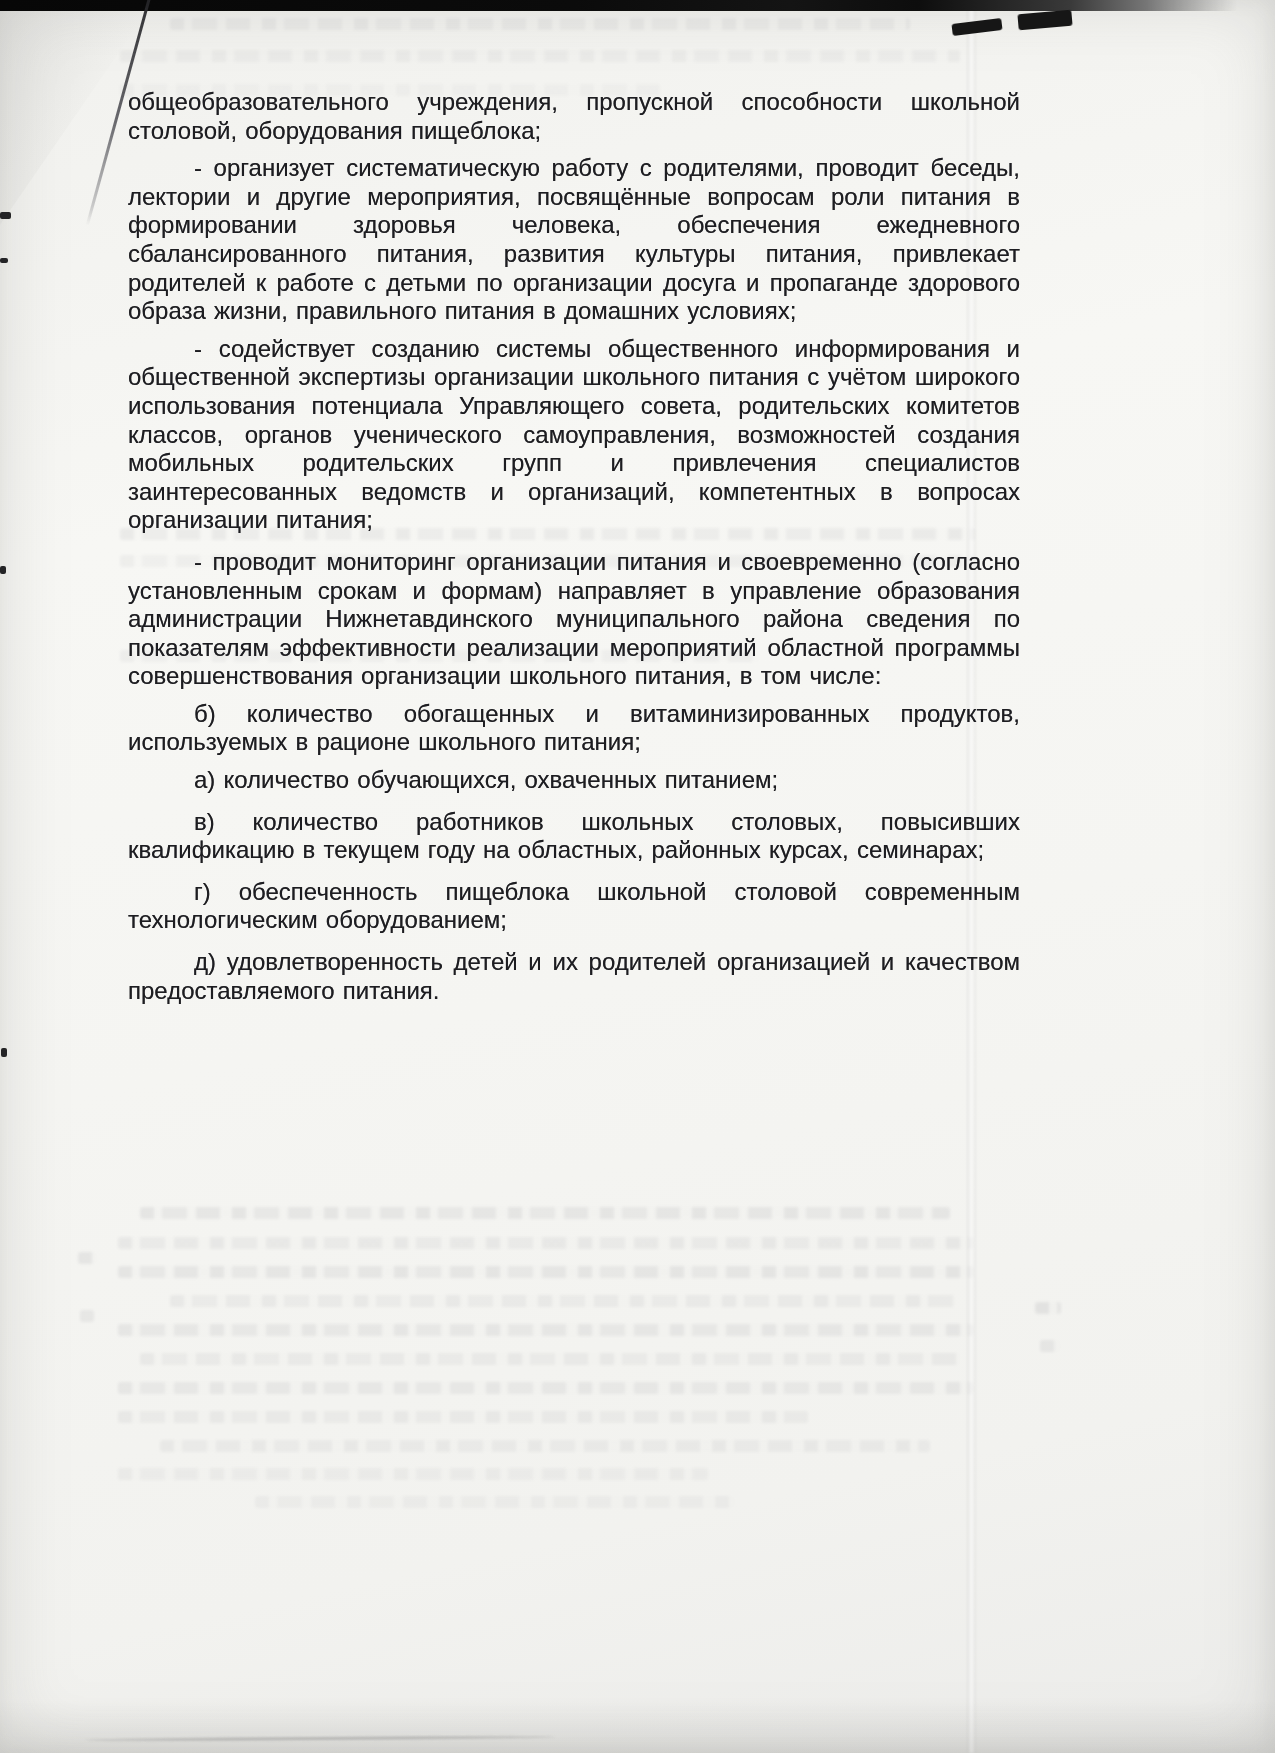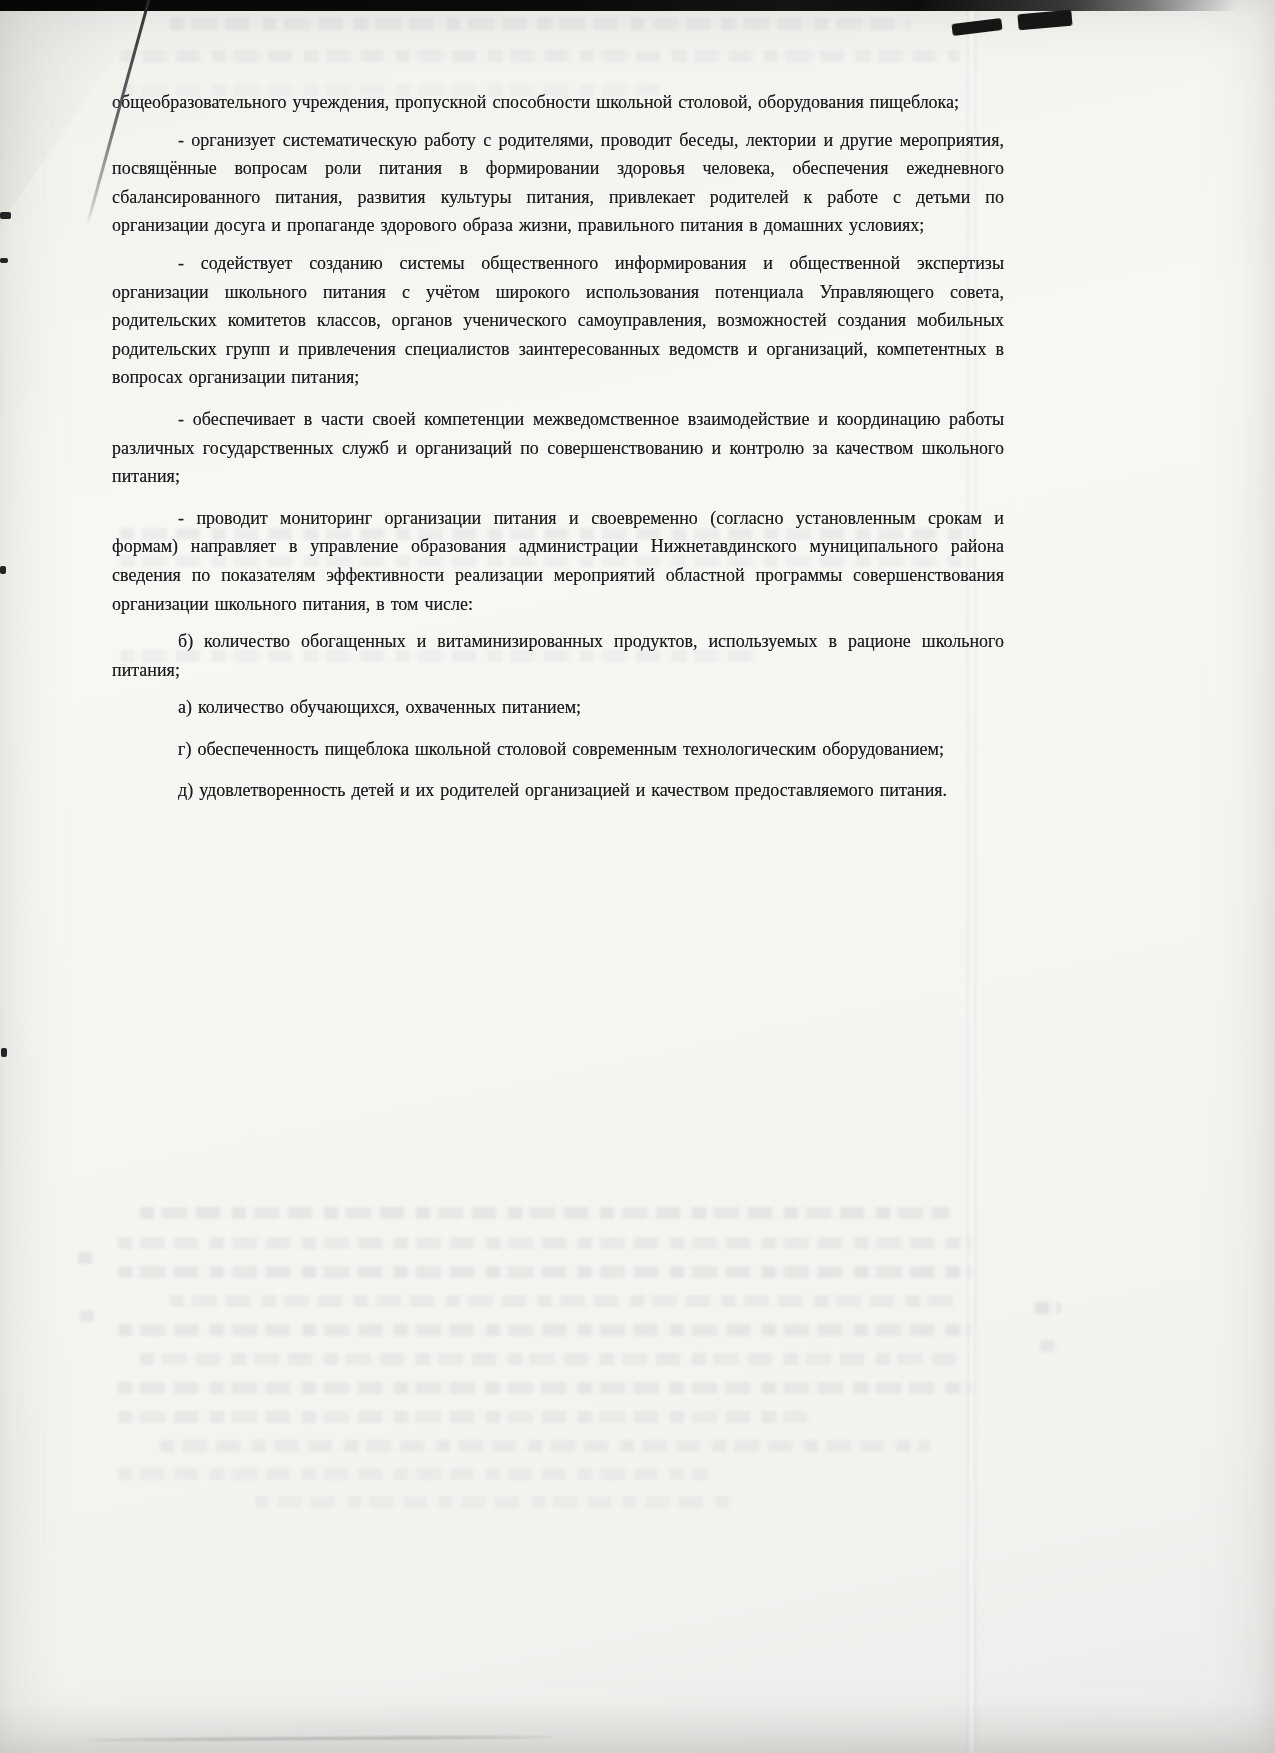--- a/index.html
+++ b/index.html
@@ -22,25 +22,25 @@
     content: "";
     position: absolute;
     inset: 0;
     box-shadow: inset 0 0 70px rgba(125,125,118,0.22), inset -4px 0 18px rgba(140,140,135,0.10);
     pointer-events: none;
   }
 
   
   .text-block {
     position: absolute;
-    left: 112px;
+    left: 128px;
     top: 88px;
     width: 892px;
-    font-family: Liberation Serif, serif;
-    font-size: 18px;
+    font-family: Liberation Sans, sans-serif;
+    font-size: 24px;
     line-height: 28.6px;
     color: #1d1d21;
     text-align: justify;
     word-spacing: 1.5px;
     text-shadow: 0 0 0.6px rgba(35,35,40,0.65);
     z-index: 5;
   }
   .para { margin: 0 0 9px 0; text-indent: 66px; }
   .para.no-indent { text-indent: 0; }
   .para.gap-lg { margin-top: 13px; }
@@ -156,21 +156,21 @@
   <div class="artifact bleed" style="left:1035px; top:1302px; width:26px; opacity:0.22;"></div>
   <div class="artifact bleed" style="left:1040px; top:1340px; width:20px; opacity:0.18;"></div>
 
   <div class="artifact bottom-shade"></div>
   <div class="artifact bottom-curve"></div>
 
   <main class="text-block">
     <p class="para no-indent">общеобразовательного учреждения, пропускной способности школьной столовой, оборудования пищеблока;</p>
     <p class="para">- организует систематическую работу с родителями, проводит беседы, лектории и другие мероприятия, посвящённые вопросам роли питания в формировании здоровья человека, обеспечения ежедневного сбалансированного питания, развития культуры питания, привлекает родителей к работе с детьми по организации досуга и пропаганде здорового образа жизни, правильного питания в домашних условиях;</p>
     <p class="para">- содействует созданию системы общественного информирования и общественной экспертизы организации школьного питания с учётом широкого использования потенциала Управляющего совета, родительских комитетов классов, органов ученического самоуправления, возможностей создания мобильных родительских групп и привлечения специалистов заинтересованных ведомств и организаций, компетентных в вопросах организации питания;</p>
-    <p class="para gap-lg">- обеспечивает в части своей компетенции межведомственное взаимодействие и координацию работы различных государственных служб и организаций по совершенствованию и контролю за качеством школьного питания;</p>
     <p class="para gap-lg">- проводит мониторинг организации питания и своевременно (согласно установленным срокам и формам) направляет в управление образования администрации Нижнетавдинского муниципального района сведения по показателям эффективности реализации мероприятий областной программы совершенствования организации школьного питания, в том числе:</p>
     <p class="para">б) количество обогащенных и витаминизированных продуктов, используемых в рационе школьного питания;</p>
     <p class="para">а) количество обучающихся, охваченных питанием;</p>
+    <p class="para gap-lg">в) количество работников школьных столовых, повысивших квалификацию в текущем году на областных, районных курсах, семинарах;</p>
     <p class="para gap-lg">г) обеспеченность пищеблока школьной столовой современным технологическим оборудованием;</p>
     <p class="para gap-lg">д) удовлетворенность детей и их родителей организацией и качеством предоставляемого питания.</p>
   </main>
 
 </div>
 
 </body></html>

